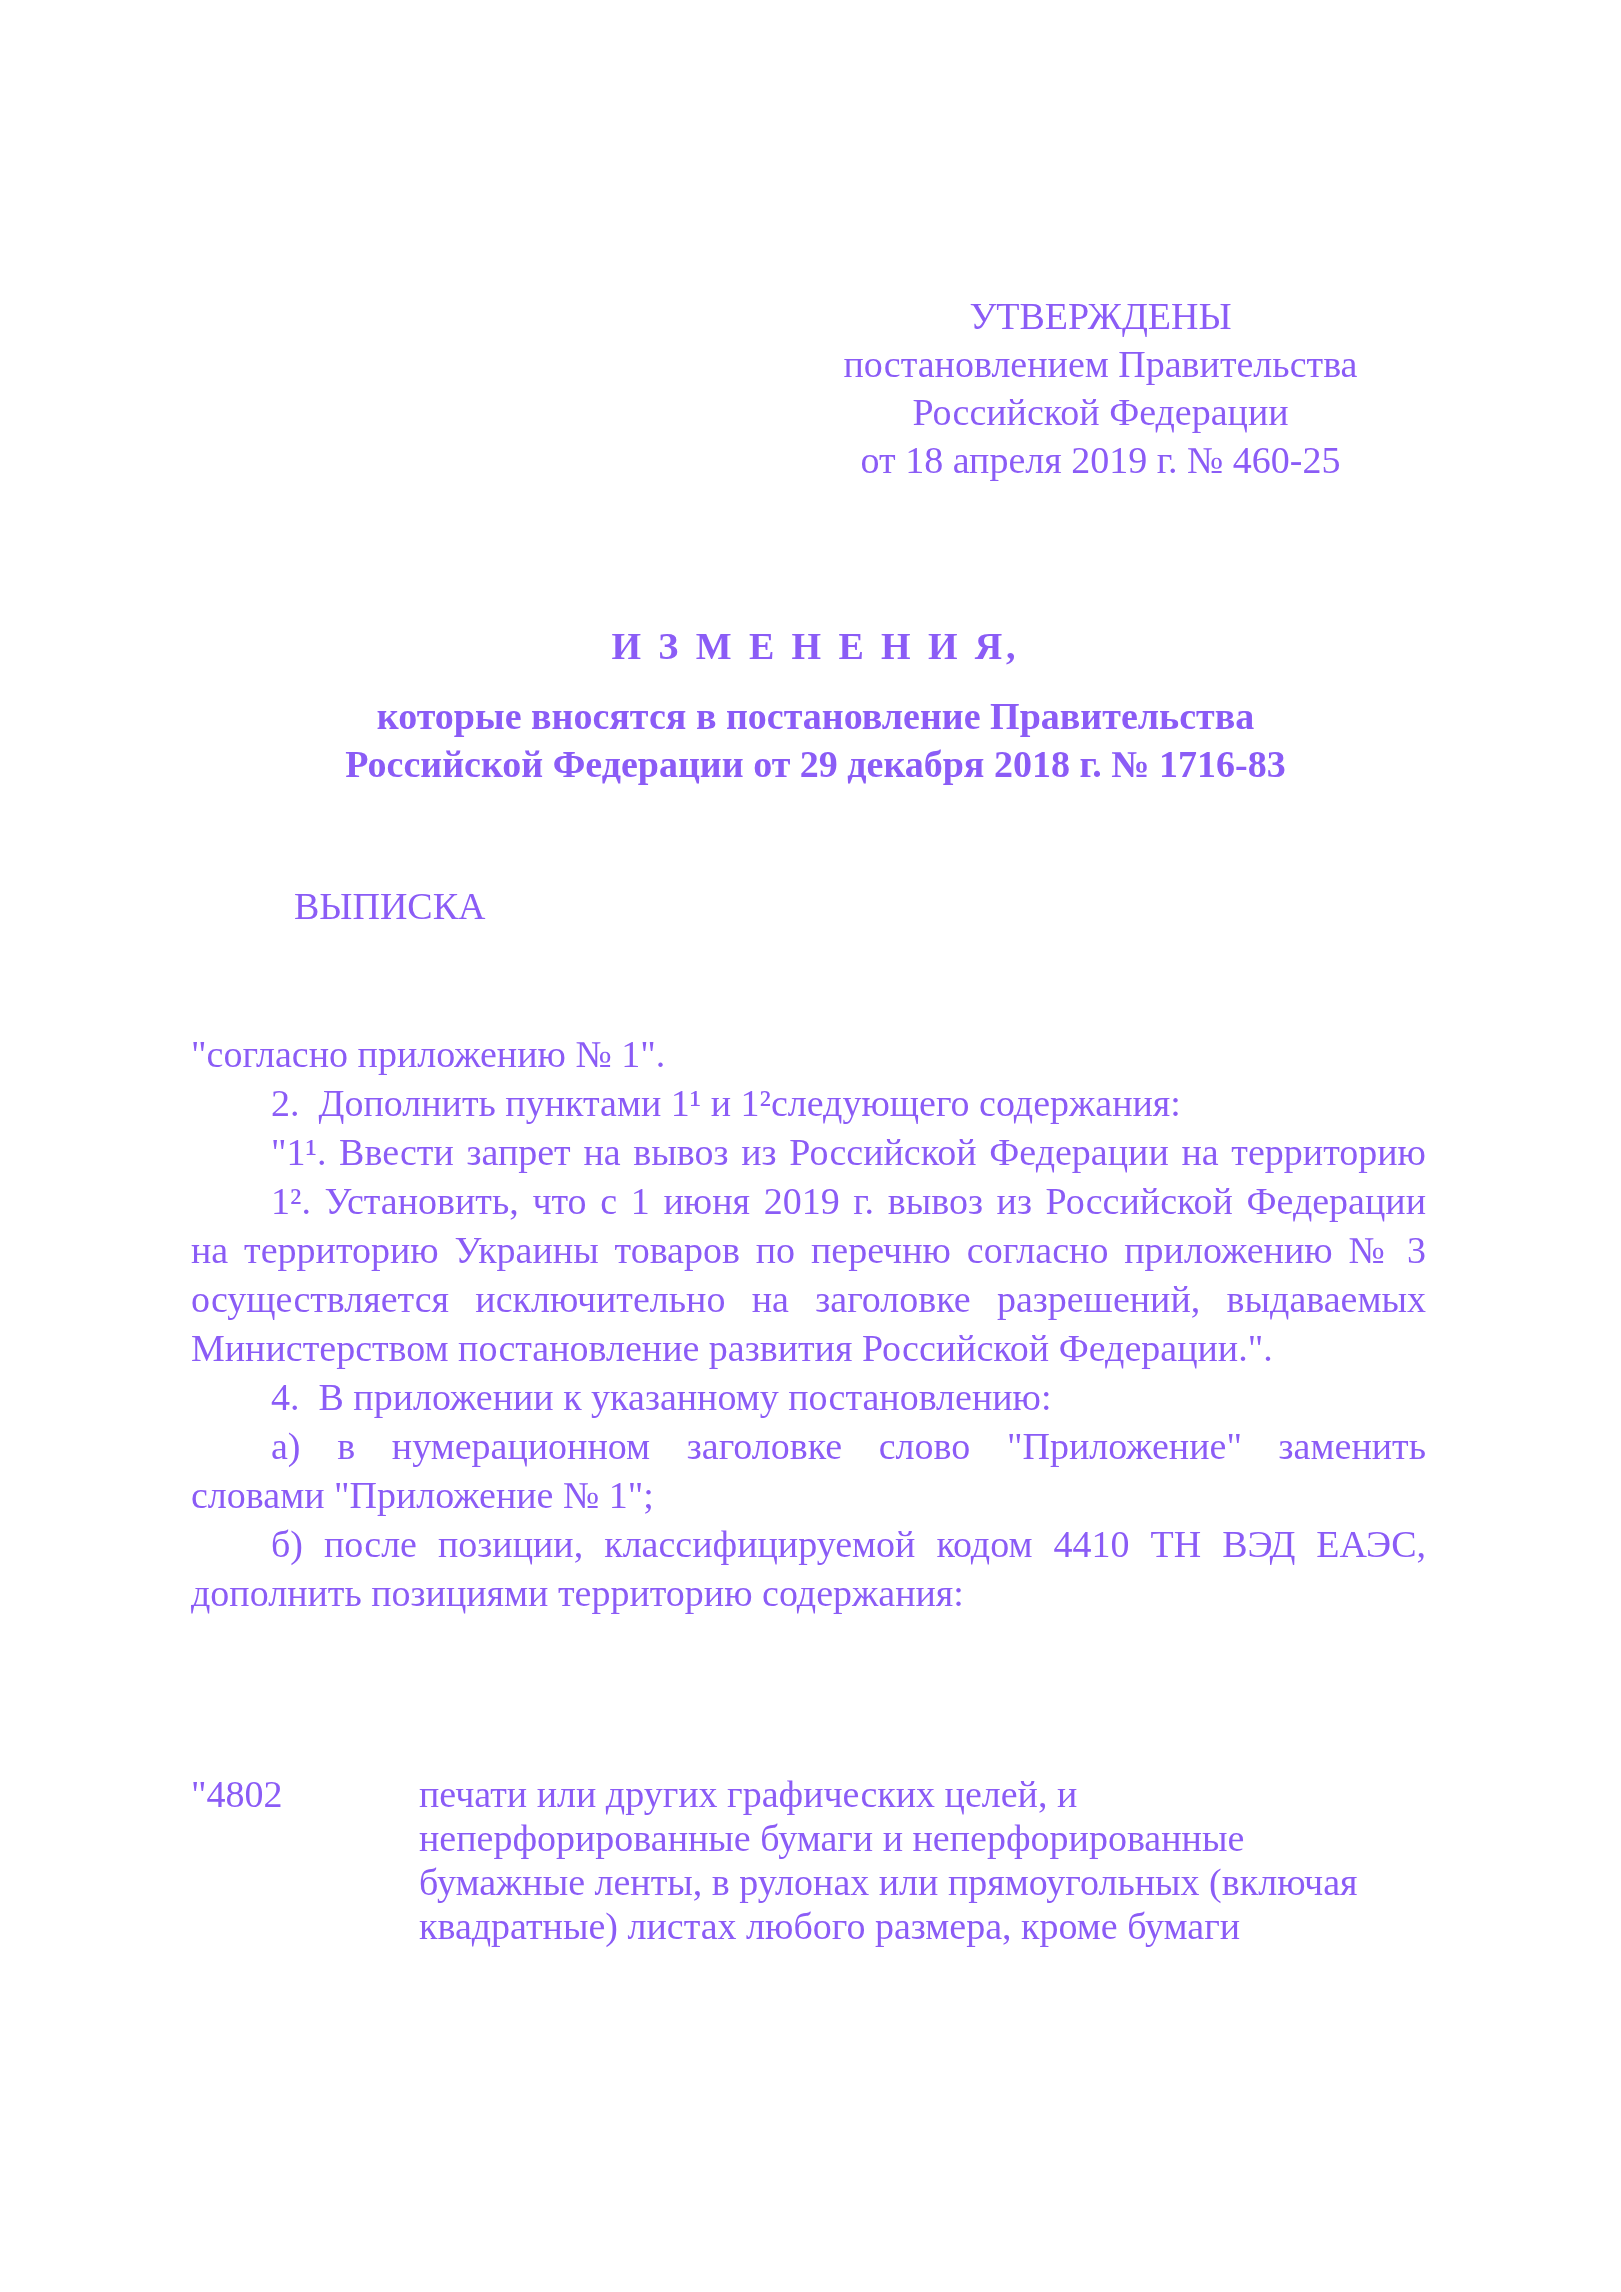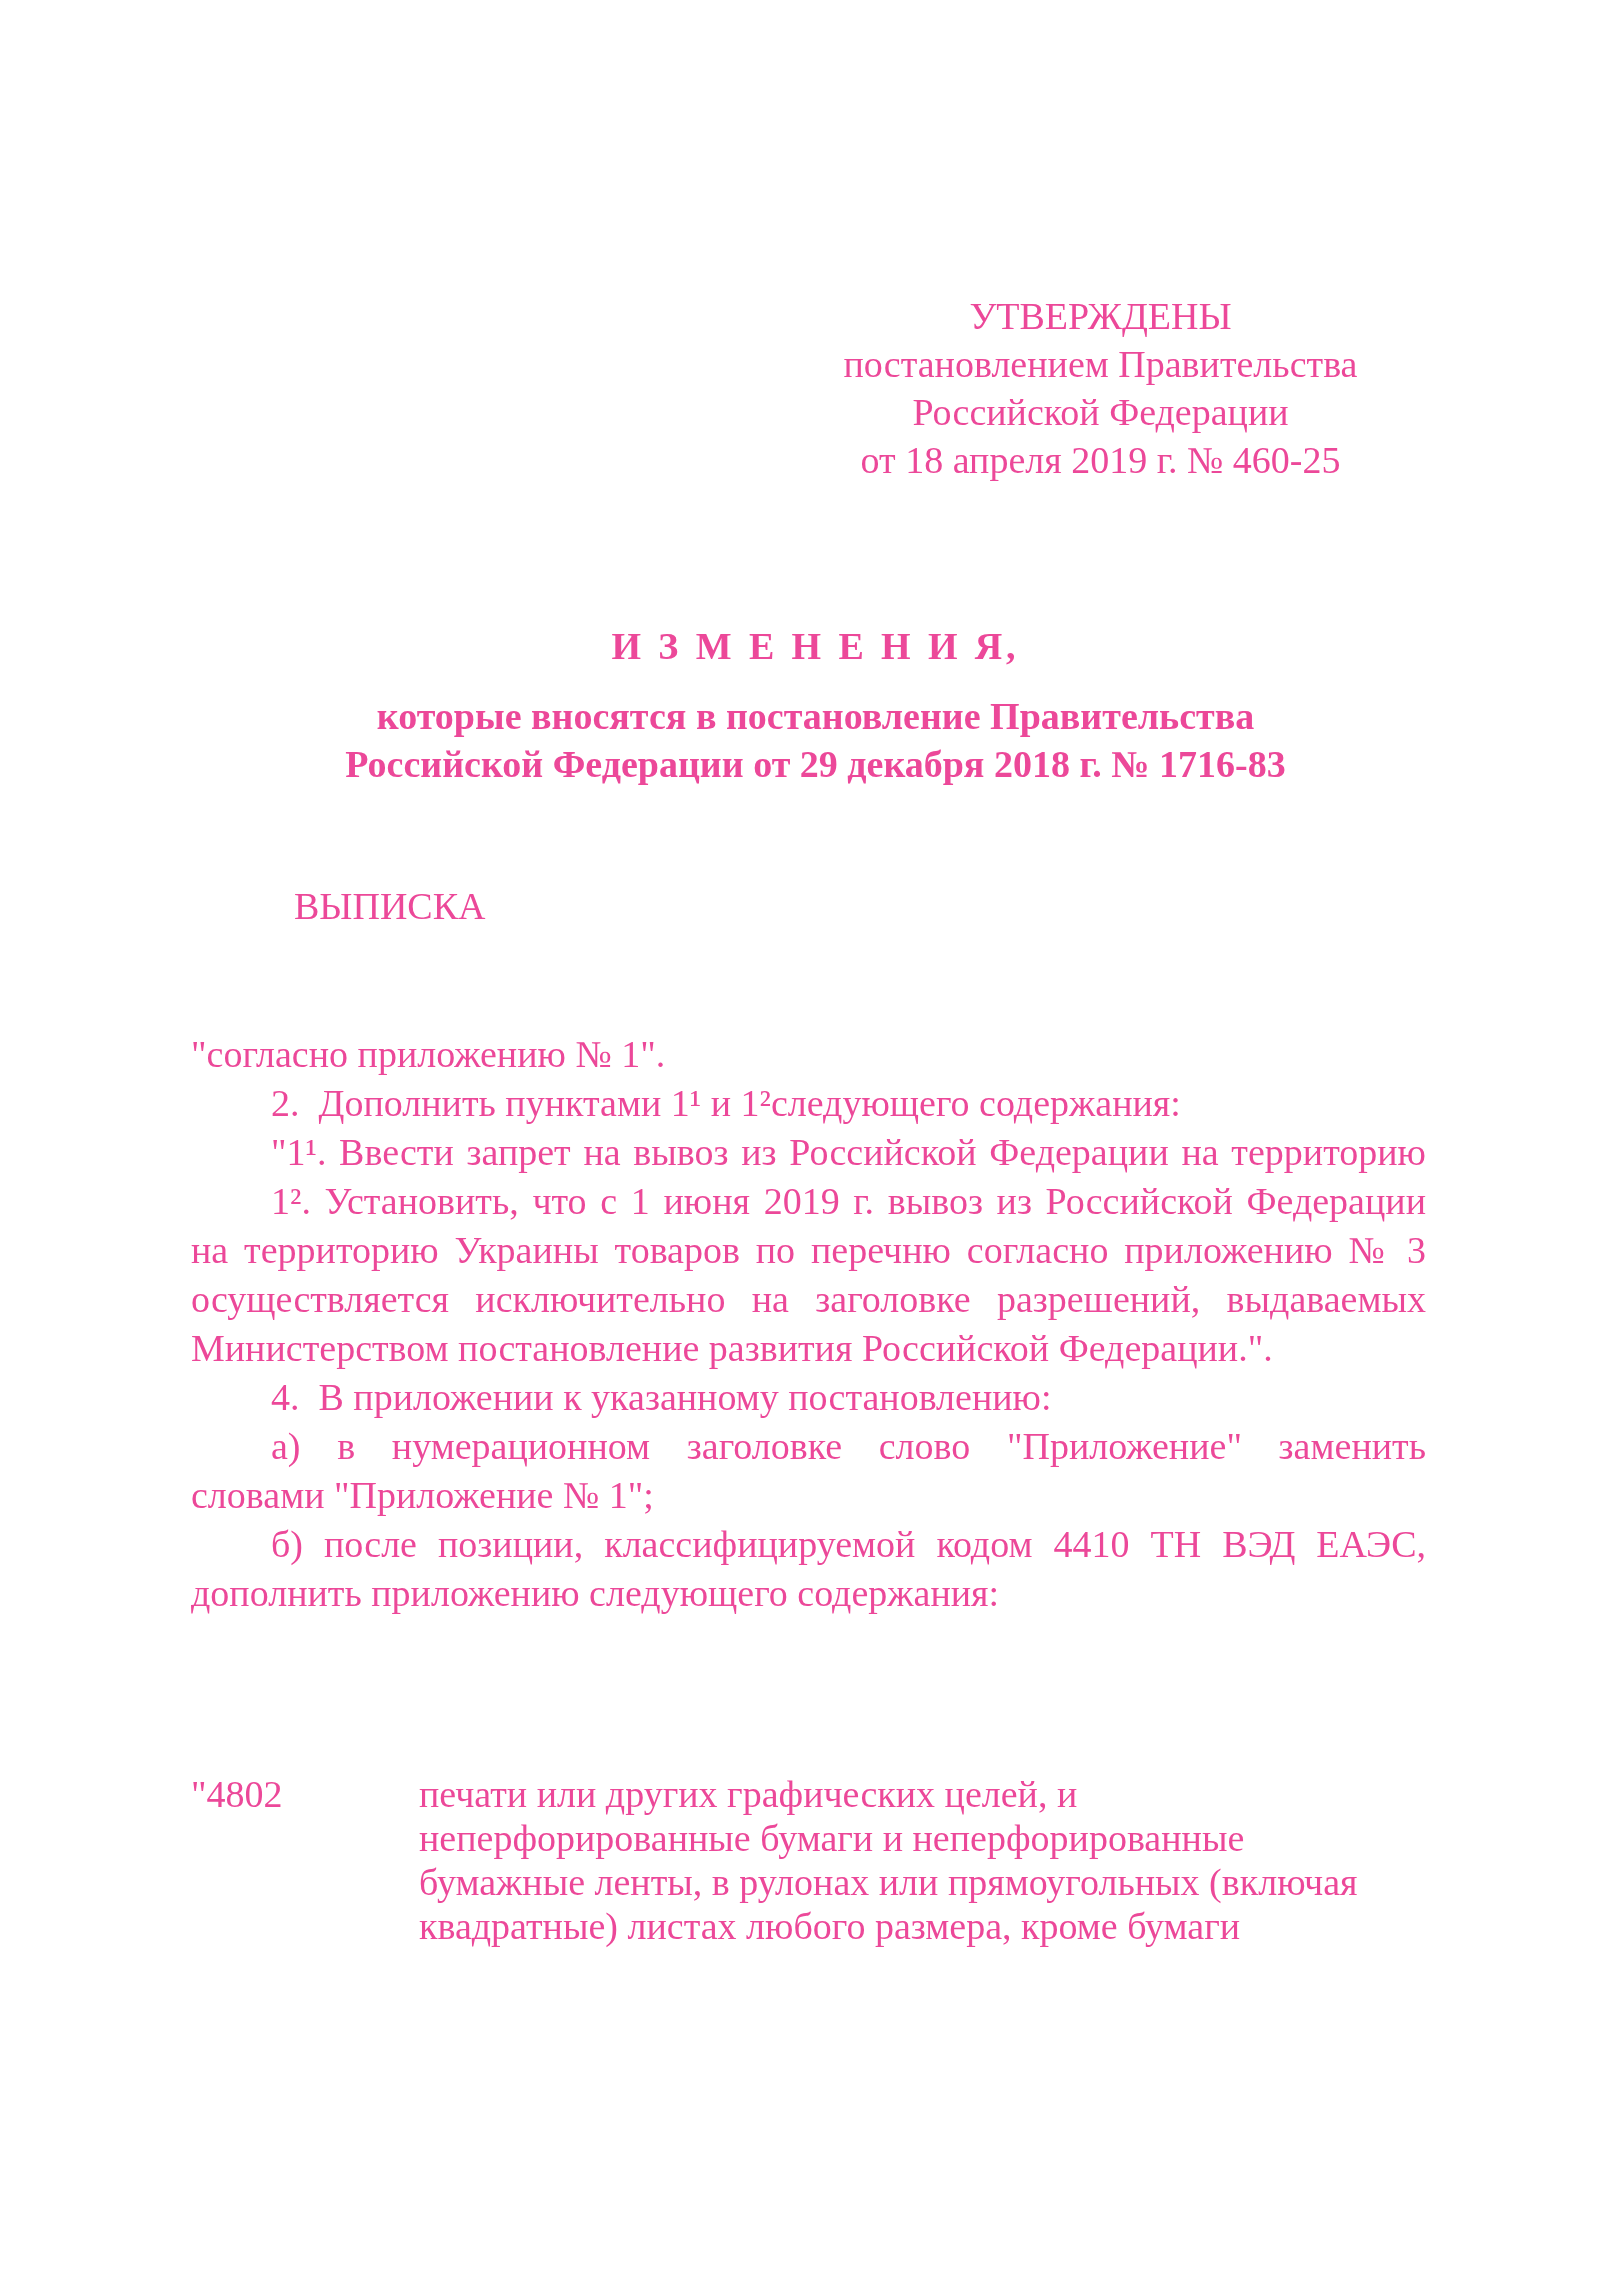--- a/index.html
+++ b/index.html
@@ -5,21 +5,21 @@
   html, body {
     margin: 0;
     padding: 0;
     background: #ffffff;
   }
   .page {
     position: relative;
     width: 1488px;
     height: 2293px;
     background: #ffffff;
-    color: #ec4899;
+    color: #8b5cf6;
     font-family: "Liberation Serif", "DejaVu Serif", serif;
     font-size: 38px;
     overflow: hidden;
   }
 
   
   .approval {
     position: absolute;
     top: 292px;
     left: 841px;
@@ -118,21 +118,21 @@
     </p>
     <p>
       <span class="line jlast first">4.&nbsp; В приложении к указанному постановлению:</span>
     </p>
     <p>
       <span class="line jfull first">а) в нумерационном заголовке слово "Приложение" заменить</span>
       <span class="line jlast">словами "Приложение № 1";</span>
     </p>
     <p>
       <span class="line jfull first">б) после позиции, классифицируемой кодом 4410 ТН ВЭД ЕАЭС,</span>
-      <span class="line jlast">дополнить приложению следующего содержания:</span>
+      <span class="line jlast">дополнить позициями территорию содержания:</span>
     </p>
   </div>
 
   <div class="goods-table">
     <div class="trow">
       <div class="tcode">"4802</div>
       <div class="tdesc">
         <span class="line">печати или других графических целей, и</span>
         <span class="line">неперфорированные бумаги и неперфорированные</span>
         <span class="line">бумажные ленты, в рулонах или прямоугольных (включая</span>

